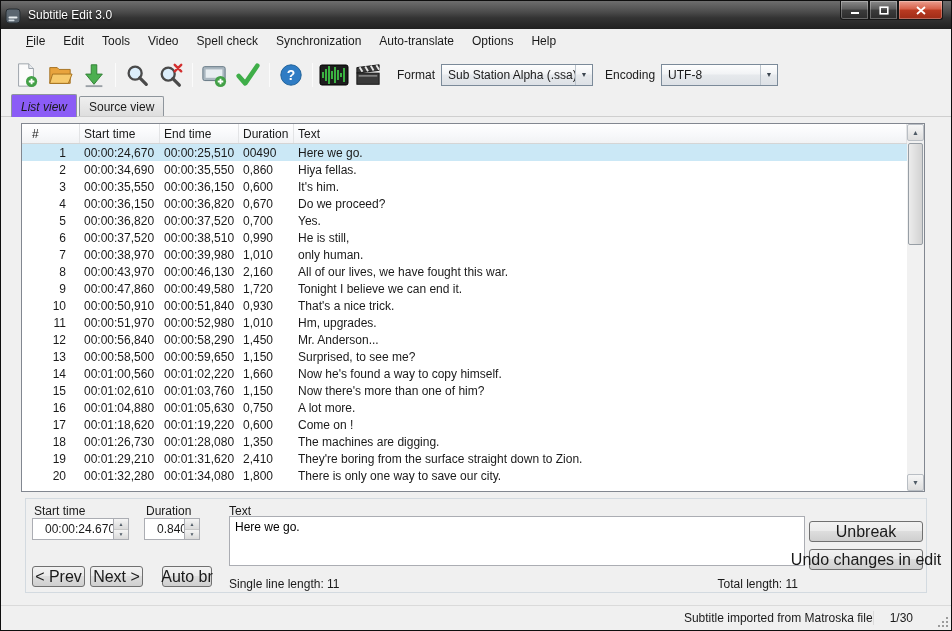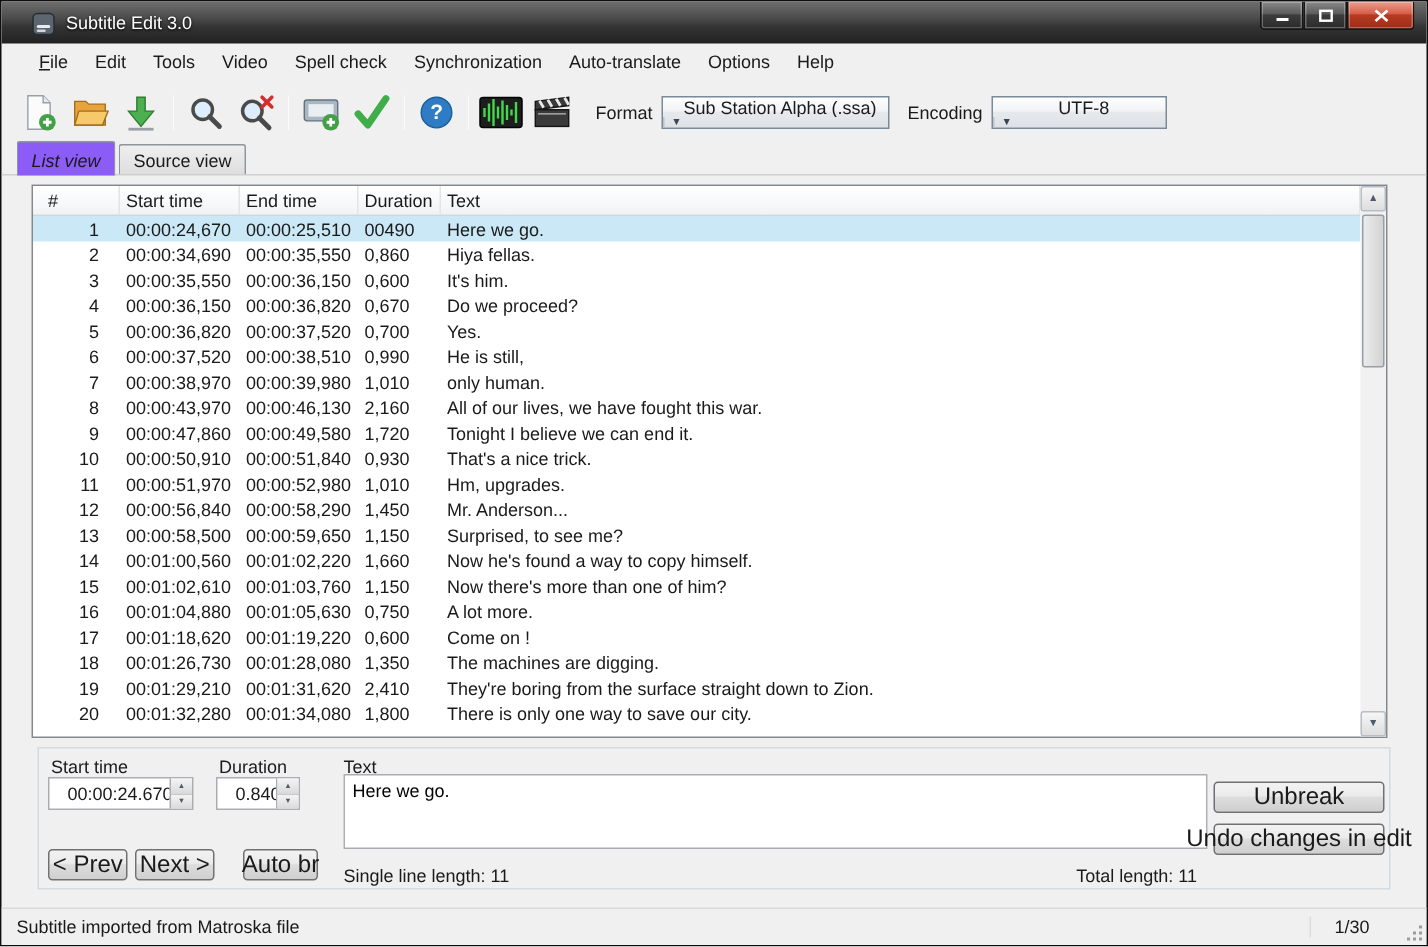--- a/index.html
+++ b/index.html
@@ -1,39 +1,39 @@
 <!DOCTYPE html>
 <html><head>
 <meta charset="utf-8">
 <style>
   * { box-sizing: border-box; margin: 0; padding: 0; }
   body { font-family: "Liberation Sans", sans-serif; font-size: 12px; color: #1a1a1a; background: #fff; }
   .window { width: 952px; height: 631px; border: 1px solid #0e0e0e; background: #f0f0f0; display: flex; flex-direction: column; overflow: hidden; position: relative; }
 
   
-  .titlebar { flex: 0 0 28px; background: linear-gradient(#6e6e6e, #4b4b4b 40%, #343434 60%, #212121); display: flex; align-items: center; padding-left: 20px; position: relative; }
+  .titlebar { flex: 0 0 28px; background: linear-gradient(#6e6e6e, #4b4b4b 40%, #343434 60%, #212121); display: flex; align-items: center; padding-left: 4px; position: relative; }
   .app-icon { display: flex; margin-top: 1px; }
   .titlebar .title { color: #fff; margin-left: 7px; text-shadow: 0 1px 2px #000; }
   .win-controls { position: absolute; top: 0; right: 8px; display: flex; }
   .win-btn { width: 29px; height: 19px; border: 1px solid #161616; border-top: none; background: linear-gradient(#8a8a8a, #5c5c5c 45%, #3c3c3c 50%, #2b2b2b); display: flex; align-items: center; justify-content: center; box-shadow: inset 0 0 0 1px rgba(255,255,255,0.28); }
   .win-btn.min { border-radius: 0 0 0 3px; }
   .win-btn.close { width: 45px; background: linear-gradient(#eb9f90, #d65f48 45%, #b93a22 50%, #9e2c17); border-radius: 0 0 3px 0; }
 
   
   .menubar { flex: 0 0 27px; display: flex; padding-left: 16px; }
   .menu-item { padding: 5px 9px; cursor: default; }
   .menu-item:first-child::first-letter { text-decoration: underline; }
 
   
   .toolbar { flex: 0 0 37px; display: flex; align-items: center; padding-left: 8px; }
   .tool-btn { width: 34px; height: 32px; display: flex; align-items: center; justify-content: center; border-radius: 3px; }
   .tool-btn svg { display: block; }
   .tb-sep { width: 1px; height: 24px; background: #d7d7d7; border-right: 1px solid #fbfbfb; margin: 0 4px; }
   .tb-label { margin-left: 12px; }
-  .combo { height: 22px; margin-left: 6px; border: 1px solid #7b8a99; background: linear-gradient(#fefefe, #f1f3f5 45%, #e6e9ec 50%, #dde1e6); display: flex; align-items: center; flex-direction: column; }
+  .combo { height: 22px; margin-left: 6px; border: 1px solid #7b8a99; background: linear-gradient(#fefefe, #f1f3f5 45%, #e6e9ec 50%, #dde1e6); display: flex; align-items: center; }
   .combo-format { width: 152px; }
   .combo-encoding { width: 117px; }
   .combo-text { flex: 1; padding-left: 6px; white-space: nowrap; overflow: hidden; }
   .combo-arrow { width: 17px; align-self: stretch; display: flex; align-items: center; justify-content: center; font-size: 7px; color: #3c4650; border-left: 1px solid #bcc4cc; }
 
   
   .tabstrip { flex: 0 0 24px; display: flex; align-items: flex-end; padding-left: 10px; border-bottom: 1px solid #cfcfcf; }
   .tab { height: 20px; padding: 3px 9px 0; border: 1px solid #8e959c; border-bottom: none; border-radius: 2px 2px 0 0; background: linear-gradient(#efefef, #dedede); margin-right: 2px; position: relative; }
   .tab.active { height: 23px; padding-top: 5px; background: #8b5cf6; z-index: 2; margin-bottom: -1px; font-style: italic; }
 
@@ -66,21 +66,21 @@
   .spinner { position: absolute; height: 22px; border: 1px solid #abadb3; background: #fff; display: flex; }
   .spin-text { flex: 1; display: flex; align-items: center; padding-left: 12px; white-space: nowrap; overflow: hidden; }
   .spin-btns { flex: 0 0 15px; display: flex; flex-direction: column; border-left: 1px solid #abadb3; }
   .spin-btn { flex: 1; display: flex; align-items: center; justify-content: center; font-size: 5px; color: #4f5b66; background: linear-gradient(#f4f4f4, #dadada); }
   .spin-btn + .spin-btn { border-top: 1px solid #c7c7c7; }
   .text-edit { position: absolute; border: 1px solid #abadb3; background: #fff; font-family: "Liberation Sans", sans-serif; font-size: 12px; padding: 3px 5px; resize: none; outline: none; }
   .btn { position: absolute; border: 1px solid #707070; border-radius: 3px; background: linear-gradient(#f2f2f2, #ebebeb 45%, #dddddd 50%, #cfcfcf); font-family: "Liberation Sans", sans-serif; font-size: 16px; color: #1a1a1a; display: flex; align-items: center; justify-content: center; white-space: nowrap; }
 
   
   .statusbar { margin-top: auto; flex: 0 0 25px; border-top: 1px solid #dadada; background: #f0f0f0; display: flex; align-items: center; padding: 0 10px; position: relative; }
-  .status-msg { flex: 1; }
+  .status-msg { flex: 1; text-align: right; }
   .status-pos { margin-right: 28px; padding-left: 16px; border-left: 1px solid #dcdcdc; }
   .grip { position: absolute; right: 2px; bottom: 2px; display: flex; }
 </style>
 </head>
 <body>
 
 <div class="window">
 
   <div class="titlebar">
     <span class="app-icon">

